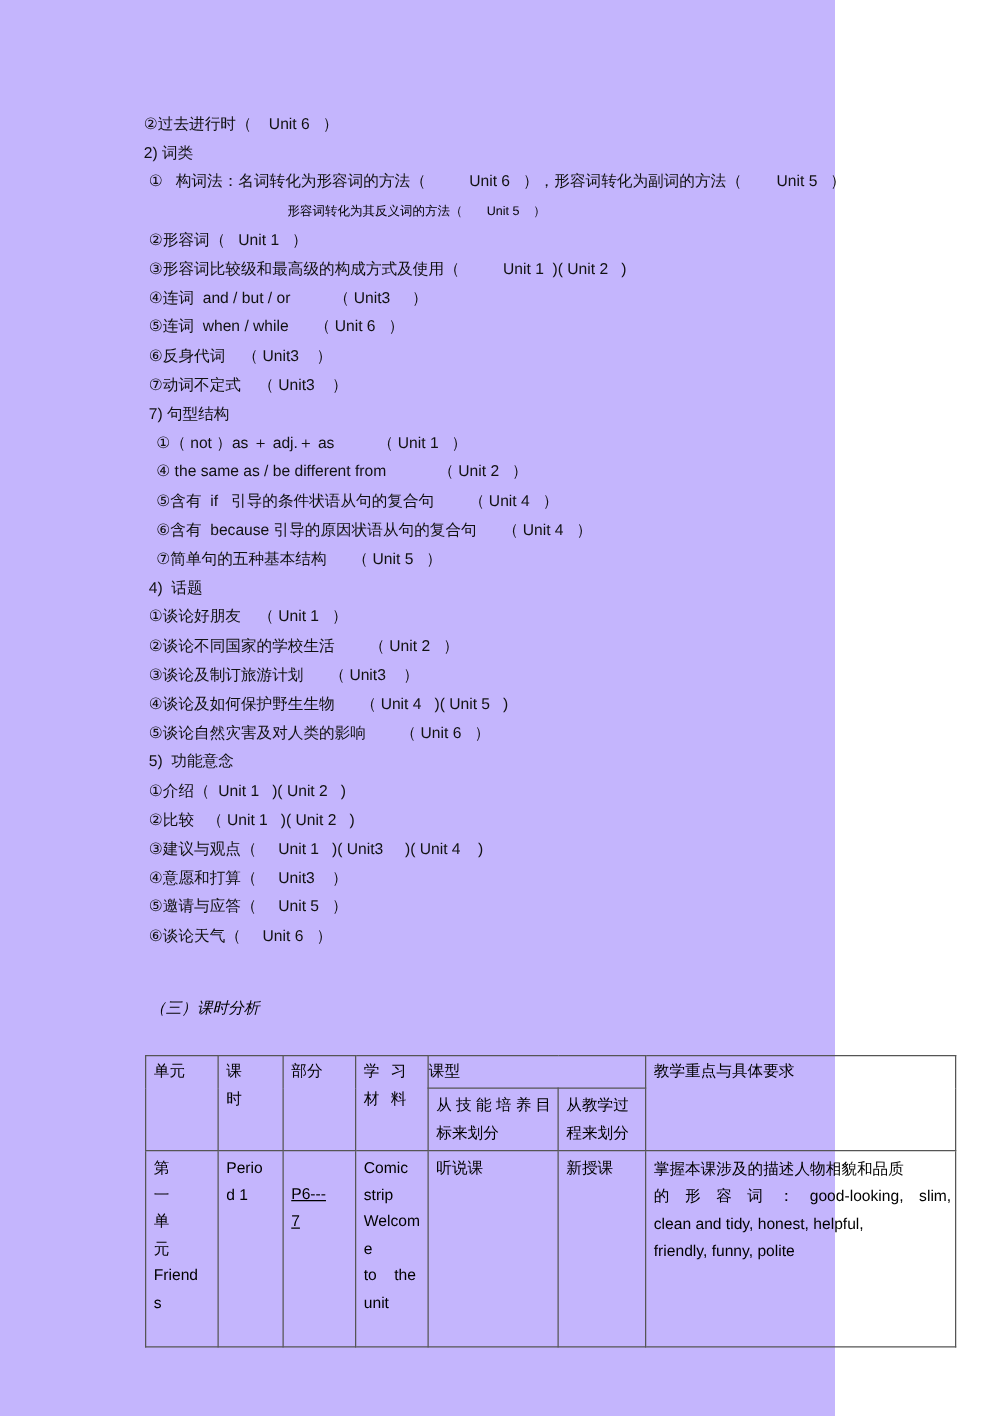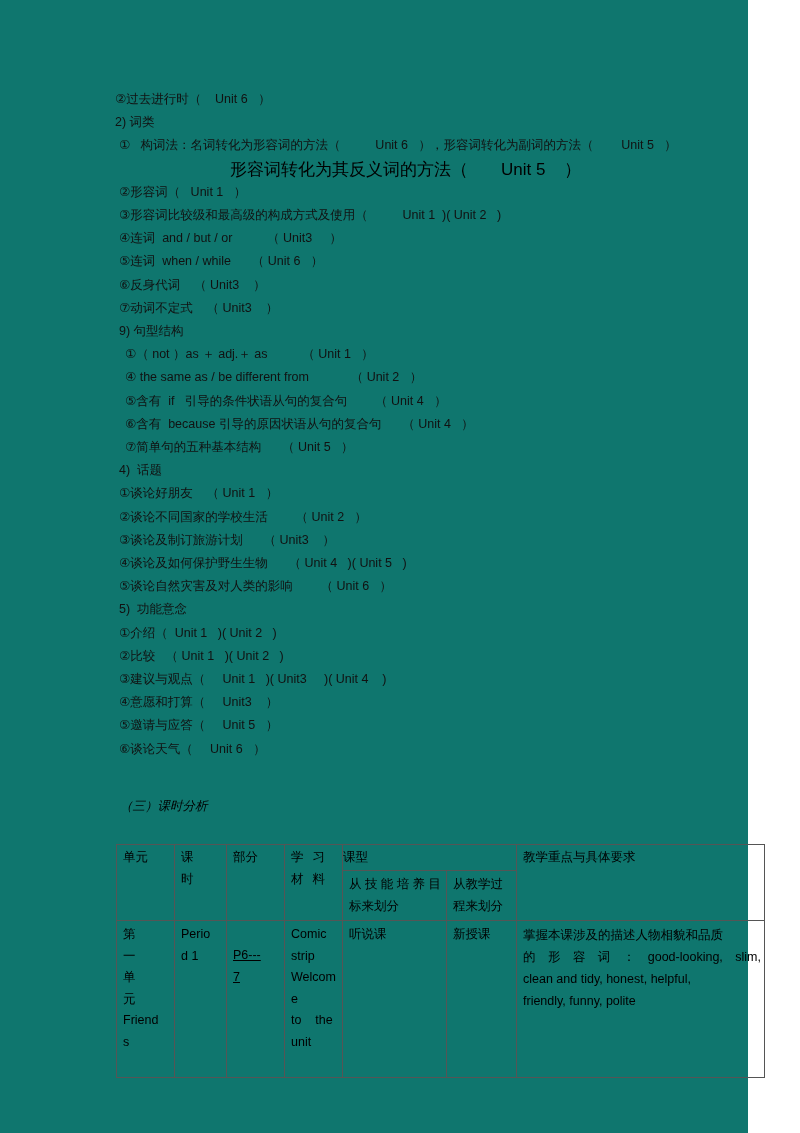--- a/index.html
+++ b/index.html
@@ -11,41 +11,42 @@
     width: 800px;
     height: 1133px;
     font-family: "Liberation Sans", "DejaVu Sans", sans-serif;
     color: #000000;
     position: relative;
     overflow: hidden;
   }
   .page {
     position: absolute;
     left: 0; top: 0;
-    width: 748px;
+    width: 656px;
     height: 1133px;
-    background: #0f766e;
+    background: #c4b5fd;
+    padding-left: 12px;
   }
   .content {
     position: absolute;
     left: 115px;
     top: 88px;
     width: 660px;
   }
   .line {
     font-size: 12.5px;
     line-height: 23.2px;
     white-space: pre;
     color: #111;
   }
   .indent-0 { padding-left: 0px; }
   .indent-1 { padding-left: 4px; }
   .indent-2 { padding-left: 10px; }
   .cont-line {
-    font-size: 17px;
+    font-size: 10px;
     line-height: 23.2px;
     white-space: pre;
     padding-left: 115px;
   }
   .heading-block {
     margin-top: 34px;
     font-size: 12.5px;
     line-height: 23.2px;
     white-space: pre;
     padding-left: 5px;
@@ -117,21 +118,21 @@
     <div class="line indent-0">2) 词类</div>
     <div class="line indent-1">①   构词法：名词转化为形容词的方法（          Unit 6   ），形容词转化为副词的方法（        Unit 5   ）</div>
     <div class="cont-line">形容词转化为其反义词的方法（       Unit 5    ）</div>
     <div class="line indent-1">②形容词（   Unit 1   ）</div>
     <div class="line indent-1">③形容词比较级和最高级的构成方式及使用（          Unit 1  )( Unit 2   )</div>
     <div class="line indent-1">④连词  and / but / or          （ Unit3     ）</div>
     <div class="line indent-1">⑤连词  when / while      （ Unit 6   ）</div>
     <div class="line indent-1">⑥反身代词    （ Unit3    ）</div>
     <div class="line indent-1">⑦动词不定式    （ Unit3    ）</div>
 
-    <div class="line indent-1">9) 句型结构</div>
+    <div class="line indent-1">7) 句型结构</div>
     <div class="line indent-2">①（ not ）as ＋ adj.＋ as          （ Unit 1   ）</div>
     <div class="line indent-2">④ the same as / be different from            （ Unit 2   ）</div>
     <div class="line indent-2">⑤含有  if   引导的条件状语从句的复合句        （ Unit 4   ）</div>
     <div class="line indent-2">⑥含有  because 引导的原因状语从句的复合句      （ Unit 4   ）</div>
     <div class="line indent-2">⑦简单句的五种基本结构      （ Unit 5   ）</div>
 
     <div class="line indent-1">4)  话题</div>
     <div class="line indent-1">①谈论好朋友    （ Unit 1   ）</div>
     <div class="line indent-1">②谈论不同国家的学校生活        （ Unit 2   ）</div>
     <div class="line indent-1">③谈论及制订旅游计划      （ Unit3    ）</div>

